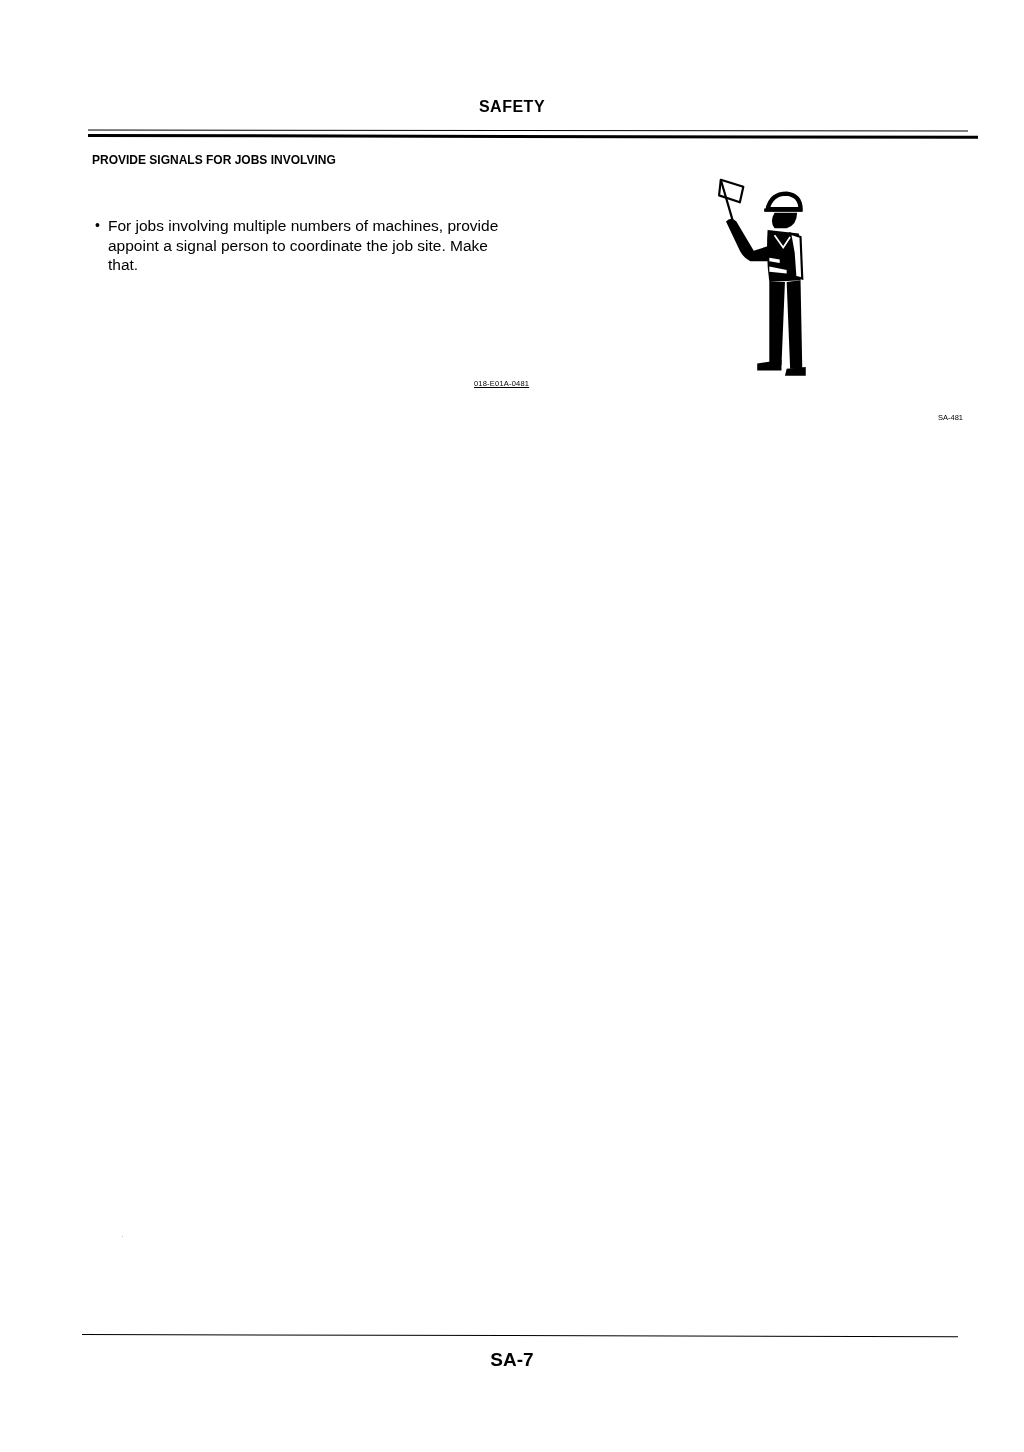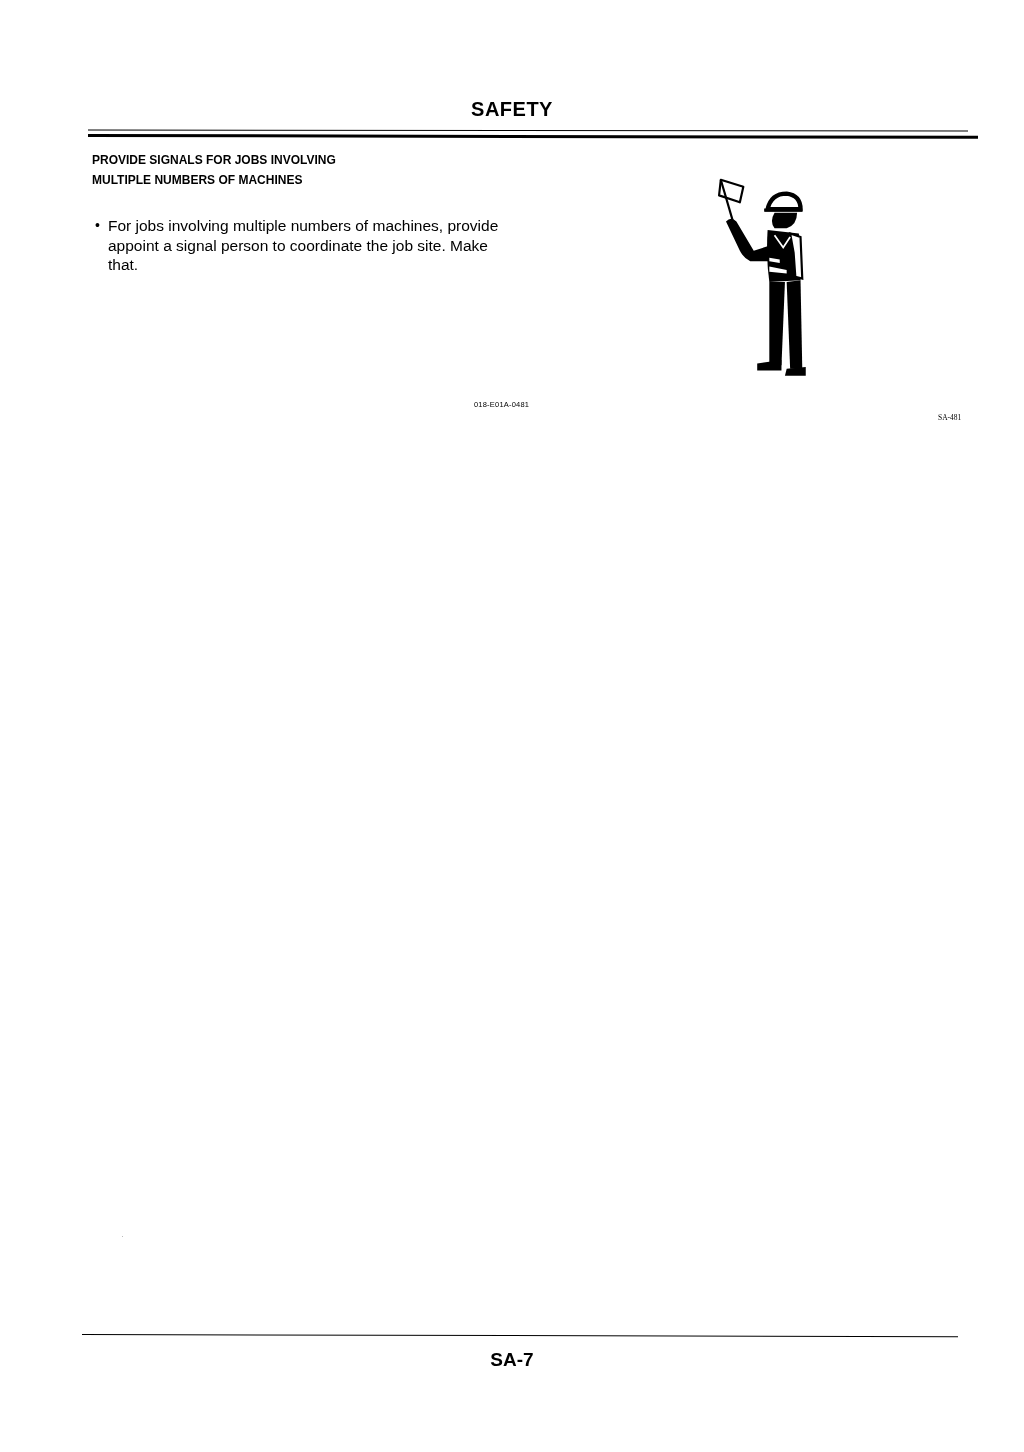--- a/index.html
+++ b/index.html
@@ -2,21 +2,21 @@
 <html><head>
   <meta charset="utf-8">
   <style>
     html, body { margin: 0; padding: 0; background: #ffffff; }
     body {
       width: 1024px; height: 1452px; position: relative; overflow: hidden;
       font-family: "Liberation Sans", sans-serif; color: #000;
     }
     .page-header-title {
       position: absolute; left: 0; width: 1024px; top: 98px;
-      text-align: center; font-weight: bold; font-size: 20px; letter-spacing: 0.5px;
+      text-align: center; font-weight: bold; font-size: 16px; letter-spacing: 0.5px;
     }
     .rule-thin-top {
       position: absolute; left: 88px; top: 130px; width: 880px; height: 1px; background: #000;
       transform: rotate(0.05deg);
     }
     .rule-thick {
       position: absolute; left: 88px; top: 134px; width: 890px; height: 3px; background: #000;
       transform: rotate(0.12deg); transform-origin: left center;
     }
     .section-title {
@@ -27,27 +27,27 @@
       position: absolute; left: 95px; top: 216px; width: 470px;
       font-size: 15.5px; line-height: 19.5px;
     }
     .bullet-block .bullet {
       position: absolute; left: 0; top: 0; font-size: 14px;
     }
     .bullet-block .text {
       margin-left: 13px; display: block;
     }
     .doc-code {
-      position: absolute; left: 474px; top: 400px; font-size: 7.5px; letter-spacing: 0.2px;
+      position: absolute; left: 474px; top: 379px; font-size: 7.5px; letter-spacing: 0.2px; text-decoration: underline;
     }
     .figure {
       position: absolute; left: 700px; top: 160px; width: 130px; height: 232px;
     }
     .fig-code {
-      position: absolute; left: 938px; top: 413px; font-size: 7.5px; font-family: Liberation Serif, serif;
+      position: absolute; left: 938px; top: 413px; font-size: 7.5px;
     }
     .rule-footer {
       position: absolute; left: 82px; top: 1334px; width: 876px; height: 1px; background: #000;
       transform: rotate(0.15deg); transform-origin: left center;
     }
     .page-number {
       position: absolute; left: 0; width: 1024px; top: 1349px;
       text-align: center; font-weight: bold; font-size: 19px;
     }
     .speck {
@@ -58,21 +58,20 @@
 <body>
 
 <div>
 
   <div class="page-header-title">SAFETY</div>
   <div class="rule-thin-top"></div>
   <div class="rule-thick"></div>
 
   <div class="section-title">
     <div>PROVIDE SIGNALS FOR JOBS INVOLVING</div>
-    <div>MULTIPLE NUMBERS OF MACHINES</div>
   </div>
 
   <div class="bullet-block">
     <span class="bullet">•</span>
     <span class="text">
       <div>For jobs involving multiple numbers of machines, provide</div>
       <div>appoint a signal person to coordinate the job site. Make</div>
       <div>that.</div>
     </span>
   </div>

